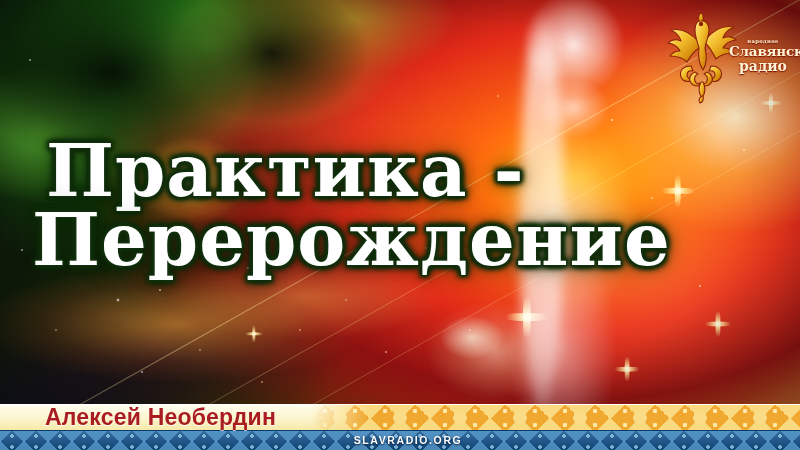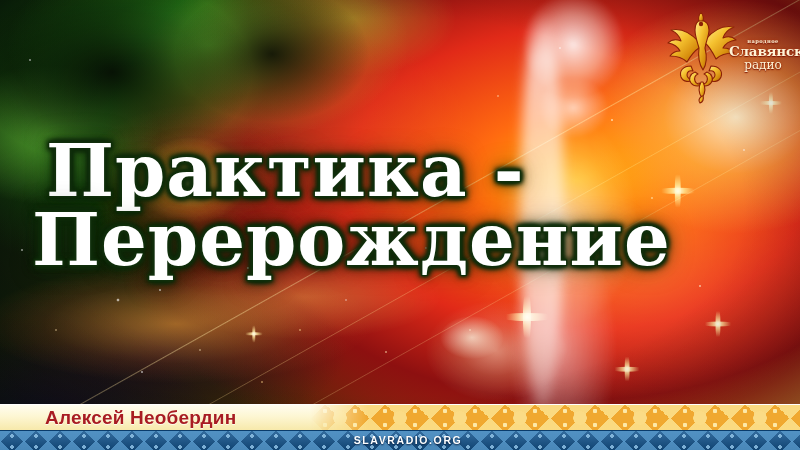--- a/index.html
+++ b/index.html
@@ -232,22 +232,22 @@
   }
   .logo-big {
     display: block;
     font-size: 13.5px;
     font-weight: 700;
     line-height: 1.02;
     letter-spacing: -.2px;
   }
   .logo-mid {
     display: block;
-    font-size: 12px;
-    font-weight: 400;
+    font-size: 14px;
+    font-weight: 700;
     line-height: 1.1;
   }
 
   
   .band-cream {
     position: absolute;
     left: 0;
     top: 404px;
     width: 800px;
     height: 26px;
@@ -283,21 +283,21 @@
     background-size: 30px 26px;
     background-repeat: repeat-x;
   }
 
   .speaker-name {
     position: absolute;
     left: 45px;
     top: 405px;
     height: 21px;
     line-height: 25px;
-    font-size: 19px;
+    font-size: 23px;
     font-weight: 700;
     color: #a81c22;
     letter-spacing: .2px;
     text-shadow: 0 1px 0 rgba(255,255,255,0.7);
     z-index: 4;
   }
 
   .band-blue {
     position: absolute;
     left: 0;

